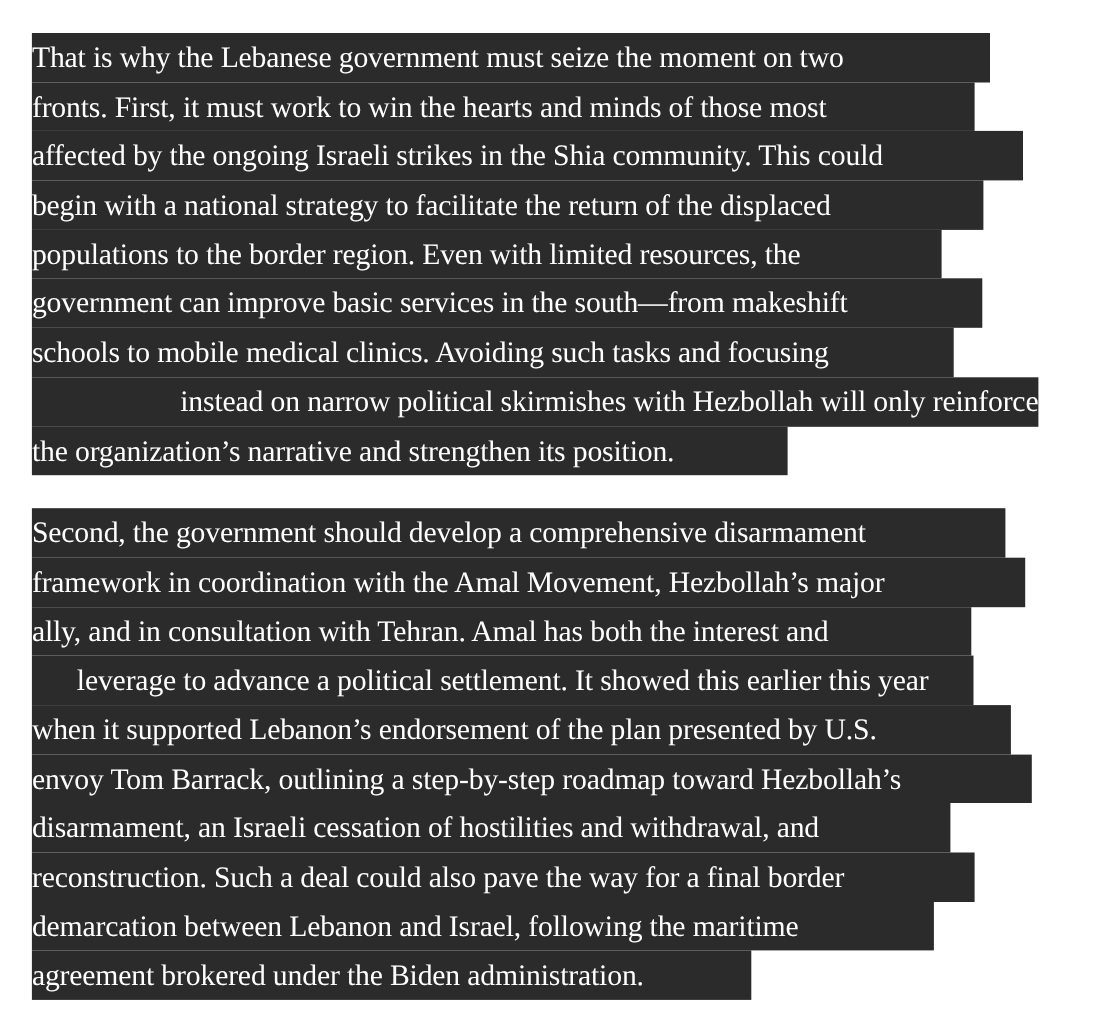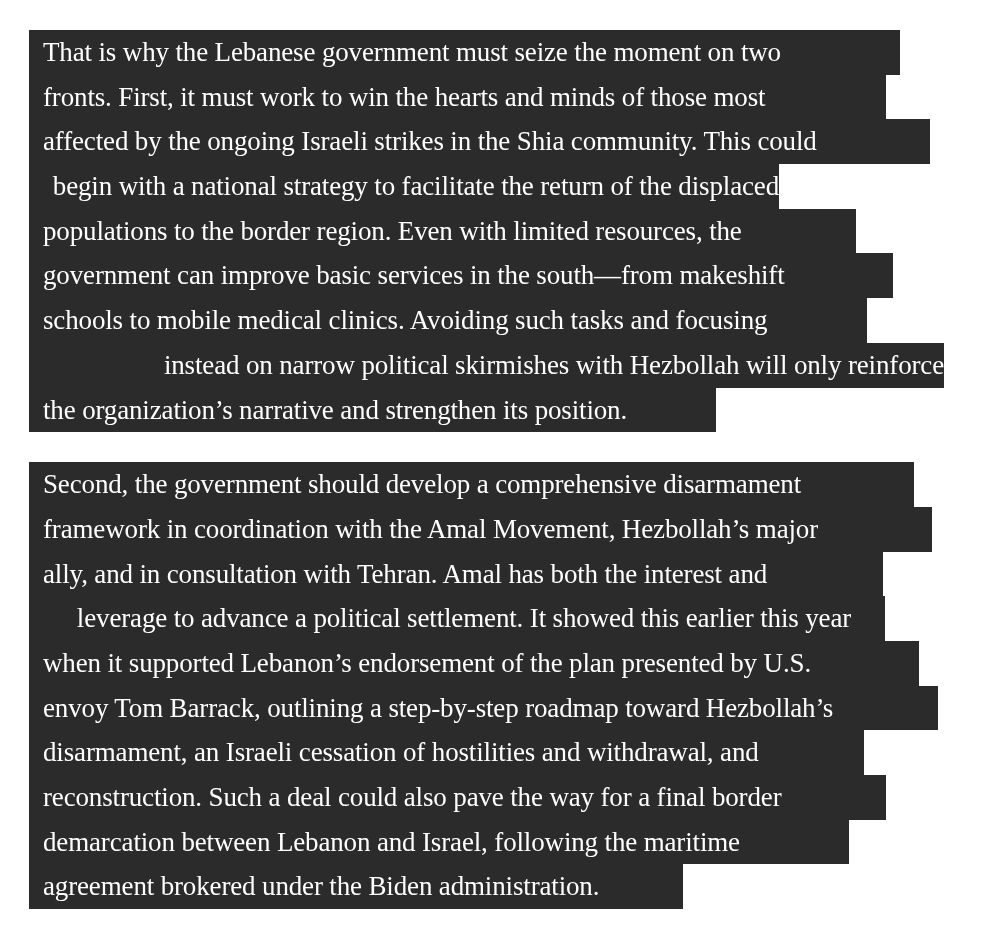--- a/index.html
+++ b/index.html
@@ -10,35 +10,35 @@
     display: block;
     height: 44.7px;
     line-height: 44.7px;
     background: #2b2b2b;
     color: #ffffff;
     font-family: "Liberation Serif", "DejaVu Serif", serif;
     font-size: 27px;
     white-space: nowrap;
     overflow: hidden;
     box-sizing: border-box;
-    padding-left: 14px;
+    padding-left: 0;
     letter-spacing: -0.15px;
   }
   .gap { height: 30px; }
   a.link { color: #ffffff; text-decoration-thickness: 1.5px; text-underline-offset: 5px; }
 </style>
 </head>
 <body>
 
 <div class="article" id="article">
     <p class="para">
       <span class="line" style="width: 871px;"><span>That is why the Lebanese government must seize the moment on two</span></span>
       <span class="line" style="width: 857px;"><span>fronts. First, it must work to win the hearts and minds of those most</span></span>
       <span class="line" style="width: 901px;"><span>affected by the ongoing Israeli strikes in the </span><a class="link">Shia community</a><span>. This could</span></span>
-      <span class="line" style="width: 750px; text-align: right;"><span>begin with a national strategy to facilitate the return of the displaced</span></span>
+      <span class="line" style="width: 865px;"><span>begin with a national strategy to facilitate the return of the displaced</span></span>
       <span class="line" style="width: 827px;"><span>populations to the border region. Even with limited resources, the</span></span>
       <span class="line" style="width: 864px;"><span>government can improve basic services in the south—from makeshift</span></span>
       <span class="line" style="width: 838px;"><span>schools to mobile medical clinics. Avoiding such tasks and focusing</span></span>
       <span class="line" style="width: 915px; text-align: right;"><span>instead on narrow political skirmishes with Hezbollah will only reinforce</span></span>
       <span class="line" style="width: 687px;"><span>the organization’s narrative and strengthen its position.</span></span>
     </p>
     <div class="gap"></div>
     <p class="para">
       <span class="line" style="width: 885px;"><span>Second, the government should develop a comprehensive disarmament</span></span>
       <span class="line" style="width: 903px;"><span>framework in coordination with the Amal Movement, Hezbollah’s major</span></span>

